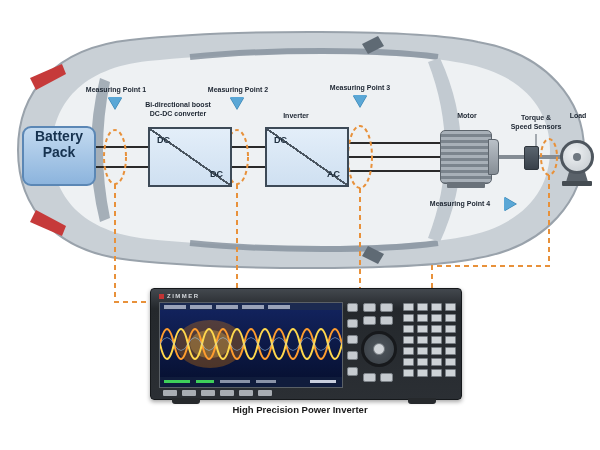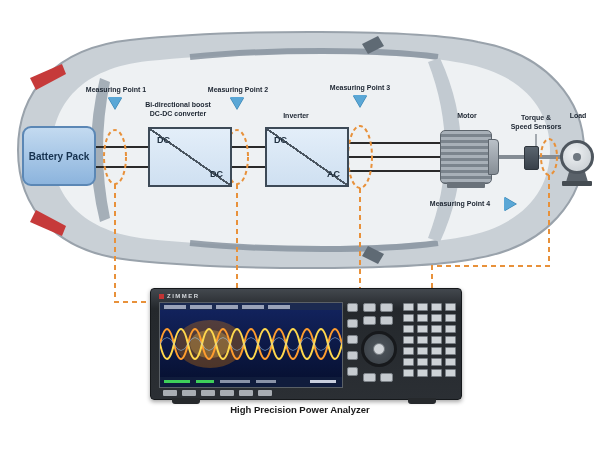--- a/index.html
+++ b/index.html
@@ -6,22 +6,22 @@
   #stage{
     position:relative;width:600px;height:450px;overflow:hidden;background:#ffffff;
     font-family:"Liberation Sans",sans-serif;
   }
   #stage svg.base{position:absolute;left:0;top:0;}
   .lbl{position:absolute;font-weight:bold;font-size:7px;line-height:1.25;color:#1b2430;text-align:center;}
   .tri-down{position:absolute;width:0;height:0;border-left:7px solid transparent;border-right:7px solid transparent;border-top:12px solid #5aa7d6;filter:drop-shadow(0 1px 0 #2e7cab);}
   .tri-right{position:absolute;width:0;height:0;border-top:7px solid transparent;border-bottom:7px solid transparent;border-left:12px solid #5aa7d6;filter:drop-shadow(1px 0 0 #2e7cab);}
   .comp{position:absolute;box-sizing:border-box;}
   .battery{left:22px;top:126px;width:74px;height:60px;border:2px solid #5b87b5;border-radius:9px;
-    background:linear-gradient(180deg,#c3daf0,#8cb4dd);display:flex;align-items:center;justify-content:center;
-    font-weight:bold;font-size:10px;color:#16324f;text-align:center;}
+    background:linear-gradient(180deg,#c3daf0,#8cb4dd);display:flex;align-items:flex-start;justify-content:center;
+    font-weight:bold;font-size:14px;color:#16324f;text-align:center;}
   .pebox{width:84px;height:60px;border:2px solid #3d4a57;background:
     linear-gradient(to right top, rgba(0,0,0,0) calc(50% - 1px), #4a5560 calc(50% - 1px) calc(50% + 1px), rgba(0,0,0,0) calc(50% + 1px)),
     linear-gradient(180deg,#e3eef9,#cfe0f1);}
   .pebox .in{position:absolute;left:7px;top:6px;font-weight:bold;font-size:9px;color:#203040;}
   .pebox .out{position:absolute;right:7px;bottom:6px;font-weight:bold;font-size:9px;color:#203040;}
   
   .motor-body{position:absolute;left:0;top:2px;width:50px;height:52px;border-radius:5px;border:1px solid #5c646c;
     background:repeating-linear-gradient(180deg,#a8b0b8 0 3px,#7b848d 3px 6px);}
   .motor-cap{position:absolute;left:48px;top:11px;width:9px;height:34px;background:linear-gradient(180deg,#b9c0c7,#868e96);border:1px solid #5c646c;border-radius:0 4px 4px 0;}
   .motor-base{position:absolute;left:7px;top:54px;width:38px;height:6px;background:#6a727a;border-radius:1px;}
@@ -252,15 +252,15 @@
         <div class="kbtn"></div>
         <div class="kbtn"></div>
         <div class="kbtn"></div>
         <div class="kbtn"></div>
       </div>
   </div>
 
   <div class="foot" style="left:172px;top:398px"></div>
   <div class="foot" style="left:408px;top:398px"></div>
 
-  <div class="caption">High Precision Power Analyzer</div>
+  <div class="caption">High Precision Power Inverter</div>
 
 </div>
 
 </body></html>

